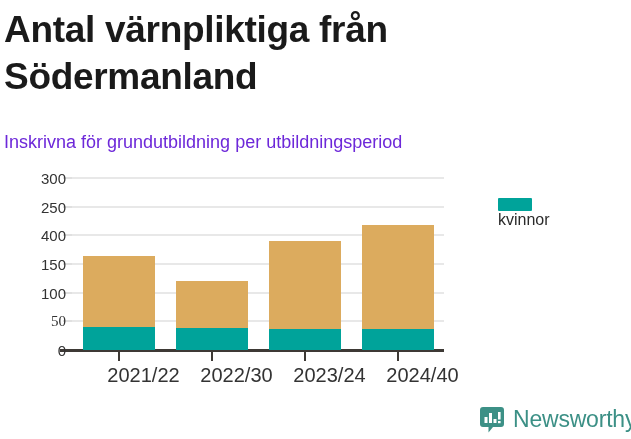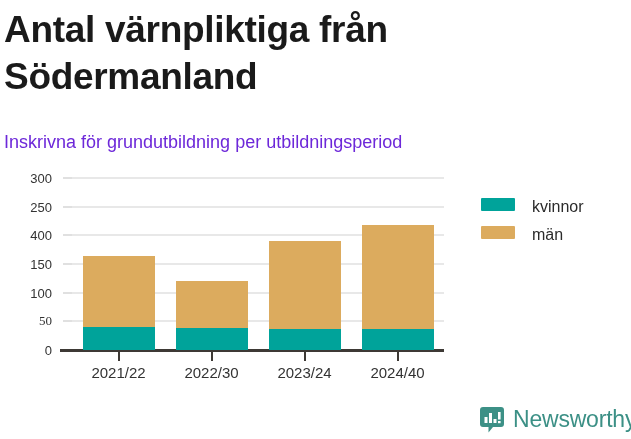--- a/index.html
+++ b/index.html
@@ -58,23 +58,23 @@
   .tickmark {
     position: absolute;
     left: -9px;
     width: 9px;
     height: 2px;
     background: #e0e0e0;
   }
   .ylabel {
     position: absolute;
     right: 100%;
-    margin-right: 20px;
+    margin-right: 6px;
     transform: translateY(-50%);
-    font-size: 13px;
+    font-size: 15px;
     color: #333333;
     white-space: nowrap;
   }
   .axis-line {
     position: absolute;
     left: -12px;
     top: 171px;
     width: 384px;
     height: 3px;
     background: #3d3935;
@@ -83,40 +83,42 @@
     position: absolute;
     top: 174px;
     width: 2px;
     height: 9px;
     background: #3d3935;
   }
   .xlabel {
     position: absolute;
     top: 186px;
     transform: translateX(-50%);
-    font-size: 15px;
+    font-size: 20px;
     color: #333333;
     white-space: nowrap;
+    margin-left: 25px;
   }
 
   .bar-group { position: absolute; bottom: 0; }
   .seg { position: absolute; left: 0; width: 100%; }
   .seg-men { background: #dcab5e; }
   .seg-women { background: #00a39a; }
 
   
   .legend {
     position: absolute;
     left: 481px;
     top: 198px;
   }
   .legend-row {
     display: flex;
-    align-items: flex-start;
+    align-items: center;
     height: 28px;
+    flex-direction: column;
   }
   .legend-swatch {
     width: 34px;
     height: 13px;
     border-radius: 1px;
     flex: 0 0 auto;
   }
   .legend-label {
     margin-left: 17px;
     font-size: 16px;
@@ -194,24 +196,20 @@
       </div>
       <div class="xtick" style="left: 324.5px;"></div>
       <div class="xlabel" style="left: 325.5px;">2024/40</div>
     </div>
 
   <div class="legend">
     <div class="legend-row">
       <span class="legend-swatch" id="sw0" style="background: rgb(0, 163, 154);"></span>
       <span class="legend-label">kvinnor</span>
     </div>
-    <div class="legend-row">
-      <span class="legend-swatch" id="sw1" style="background: rgb(220, 171, 94);"></span>
-      <span class="legend-label">män</span>
-    </div>
   </div>
 
   <div class="logo">
     <span class="logo-mark">
       <svg width="24" height="26" viewBox="0 0 24 26" xmlns="http://www.w3.org/2000/svg">
         <path d="M3 0 H21 A3 3 0 0 1 24 3 V17 A3 3 0 0 1 21 20 H13 L8.5 25.5 L8.5 20 H3 A3 3 0 0 1 0 17 V3 A3 3 0 0 1 3 0 Z" fill="#3c9086"></path>
         <rect x="4.5" y="10" width="3" height="6" fill="#ffffff"></rect>
         <rect x="9" y="6" width="3" height="10" fill="#ffffff"></rect>
         <rect x="13.5" y="12" width="3" height="4" fill="#ffffff"></rect>
         <rect x="18" y="5" width="2.6" height="7.5" fill="#ffffff"></rect>

